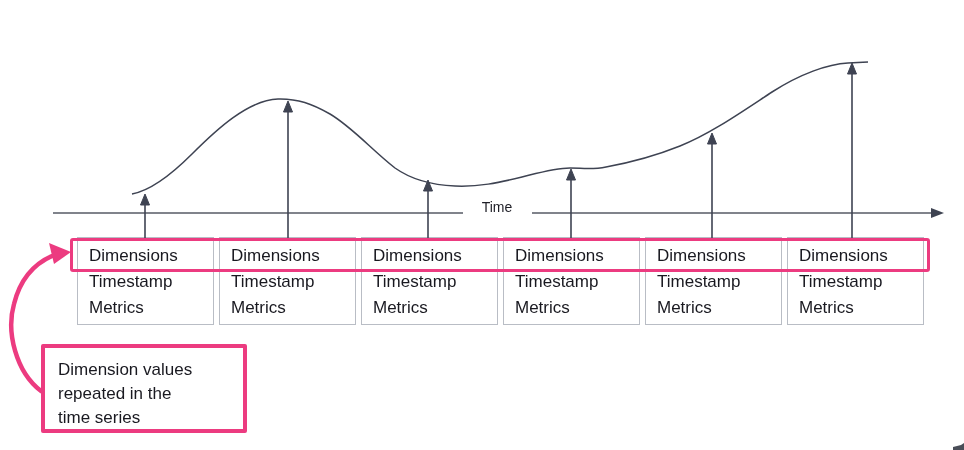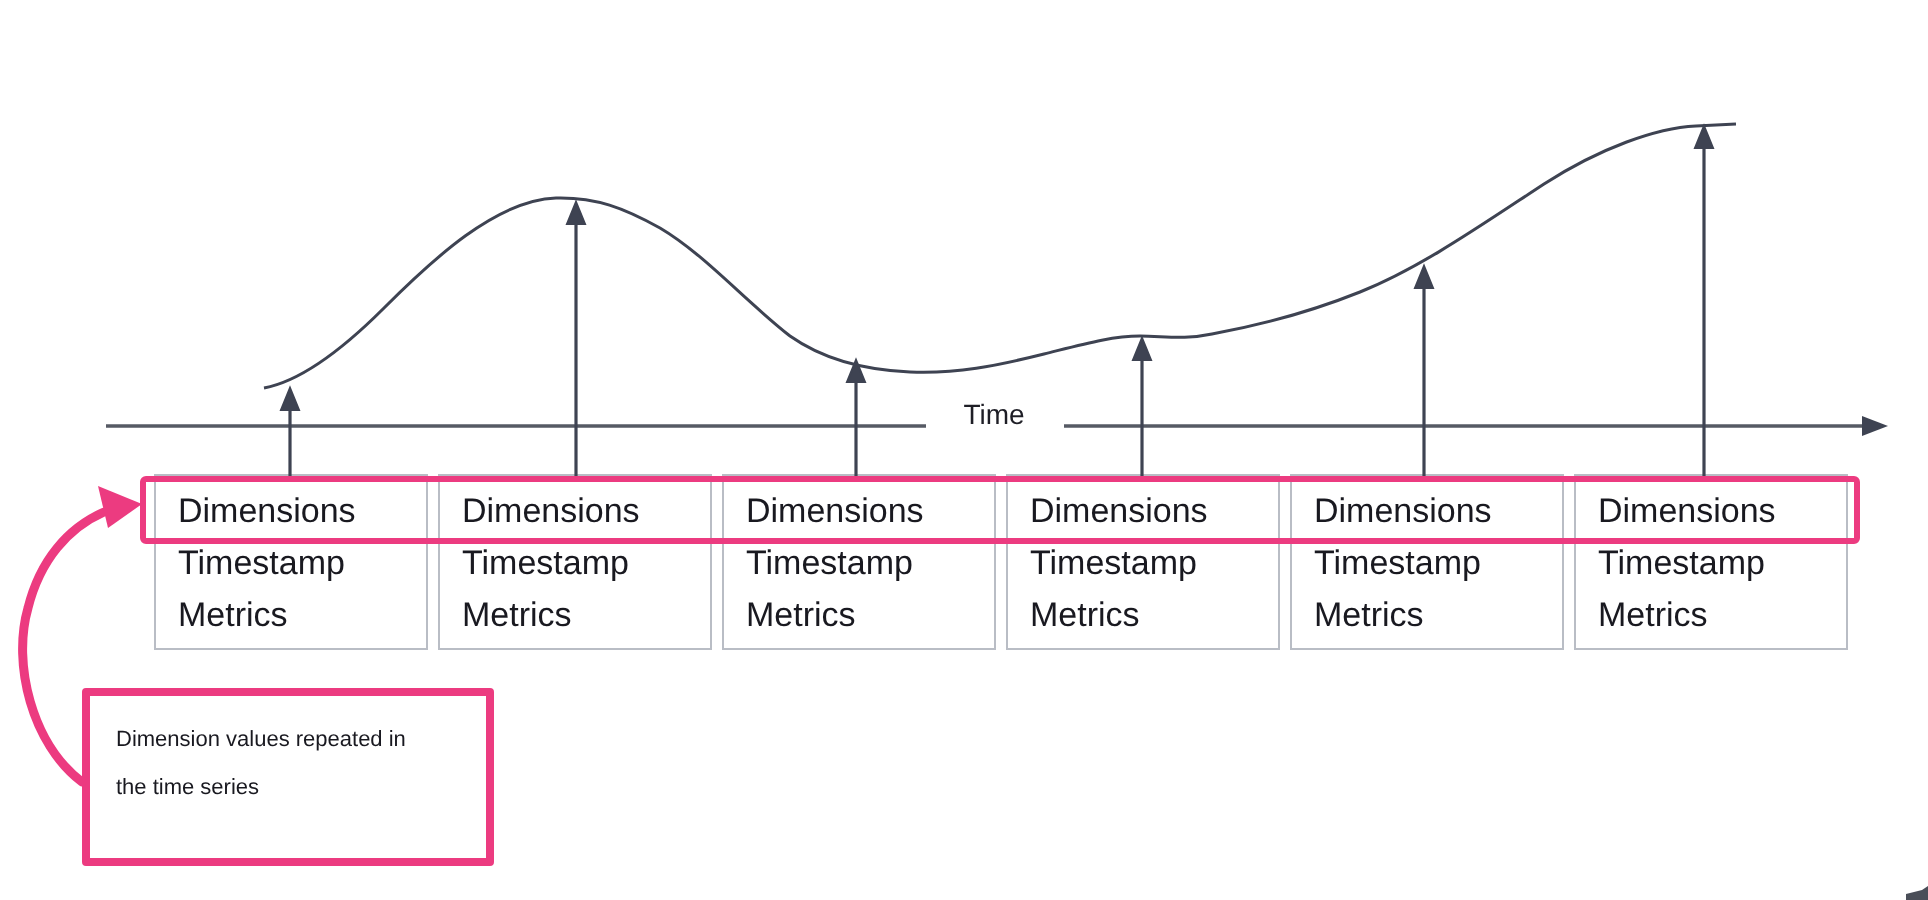--- a/index.html
+++ b/index.html
@@ -65,21 +65,21 @@
     position: absolute;
     left: 41px;
     top: 344px;
     width: 206px;
     height: 89px;
     box-sizing: border-box;
     border: 4px solid #ec3b80;
     border-radius: 2px;
     background: #ffffff;
     padding: 10px 0 0 13px;
-    font-size: 11px;
+    font-size: 17px;
     line-height: 24px;
     color: #191920;
   }
   .callout .callout-text { display: block; width: 148px; }
 </style>
 </head>
 <body>
 
 <div class="stage">
 

